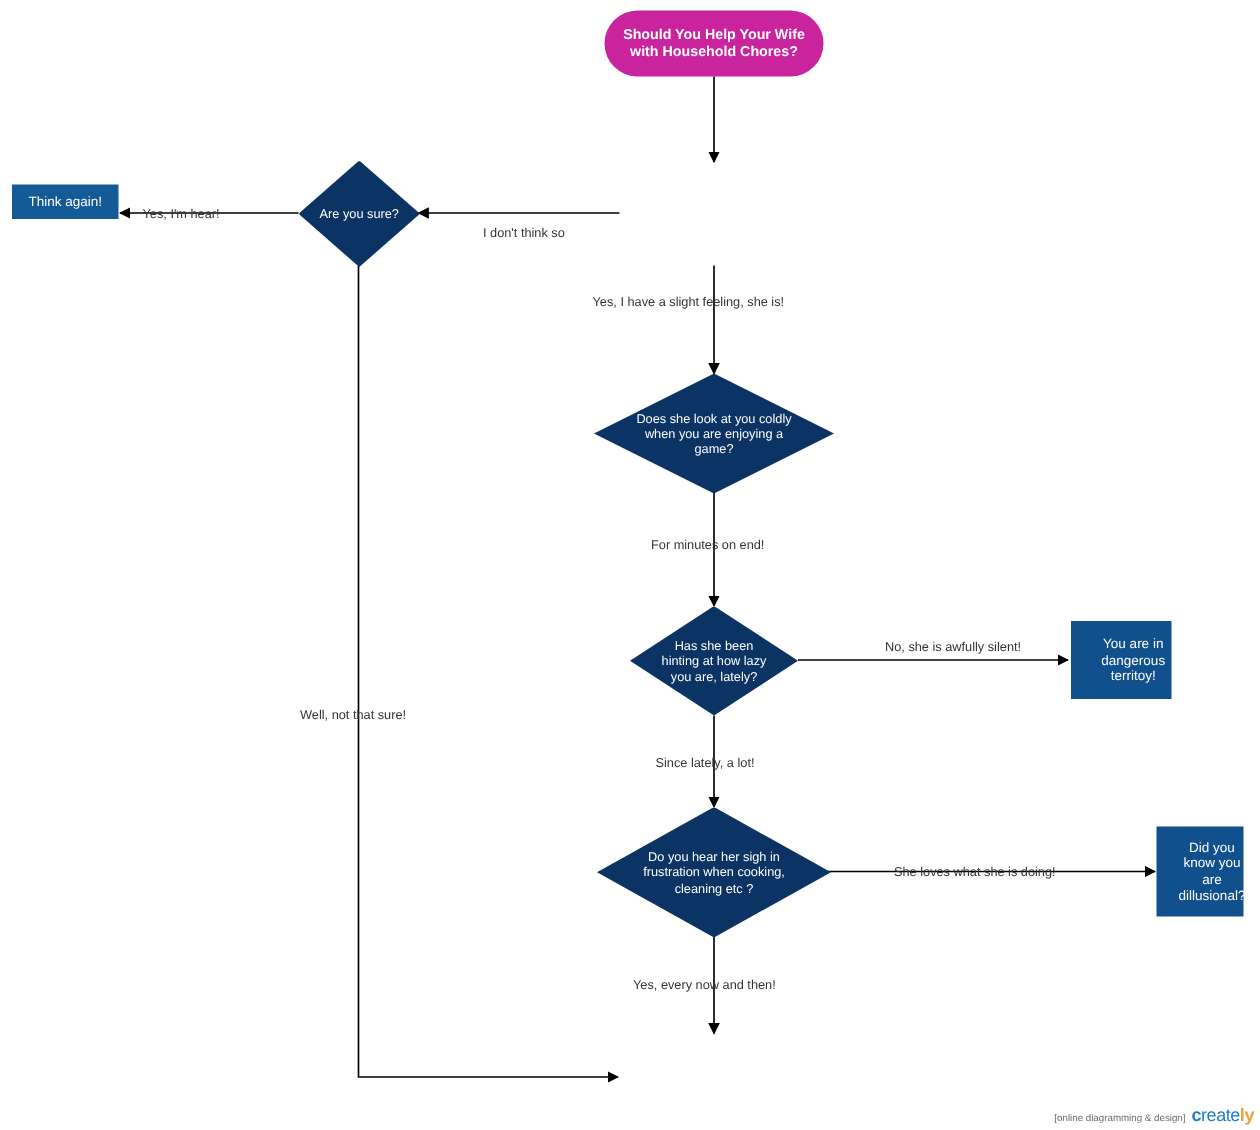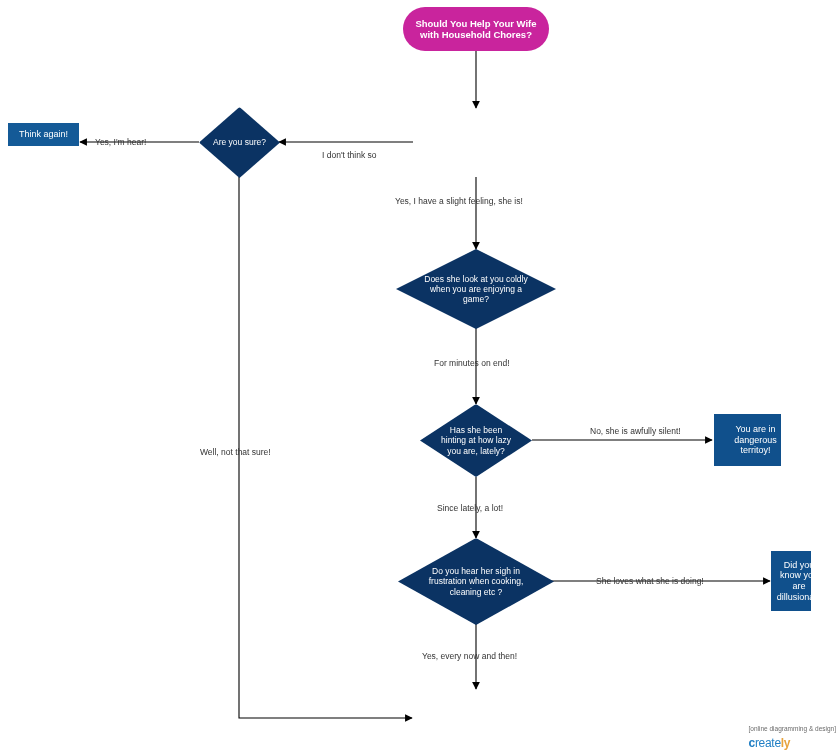--- a/index.html
+++ b/index.html
@@ -81,21 +81,20 @@
   
   .watermark {
     position: absolute;
     right: 4px;
     bottom: 3px;
     display: flex;
     align-items: baseline;
     gap: 4px;
     font-size: 6.5px;
     color: #6b6b6b;
-    flex-direction: column;
   }
   .wm-brand {
     font-size: 12px;
     letter-spacing: -0.3px;
   }
   .wm-c { color: #1f7ec4; font-weight: bold; }
   .wm-rest { color: #1f7ec4; }
   .wm-ly { color: #e8a33d; font-weight: bold; }
 </style>
 </head>
@@ -159,41 +158,41 @@
 
   <div class="node rect dark" style="left:714px; top:414px; width:67px; height:52px;">
     <span class="label">You are in dangerous territoy!</span>
   </div>
 
   <div class="node decision" style="left:398px; top:538px; width:156px; height:87px;">
     <div class="diamond"></div>
     <span class="label" style="max-width:112px;">Do you hear her sigh in frustration when  cooking, cleaning etc ?</span>
   </div>
 
-  <div class="node rect dark" style="left:771px; top:551px; width:40px; height:60px;">
+  <div class="node rect dark" style="left:771px; top:551px; width:58px; height:60px;">
     <span class="label">Did you know you are dillusional?</span>
   </div>
 
 
   <div class="edge-label" style="left:322px; top:150px;">I don't think so</div>
 
   <div class="edge-label" style="left:95px; top:137px;">Yes, I'm hear!</div>
 
   <div class="edge-label" style="left:395px; top:196px;">Yes, I have a slight feeling, she is!</div>
 
   <div class="edge-label" style="left:434px; top:358px;">For minutes on end!</div>
 
   <div class="edge-label" style="left:566px; top:426px;margin-left:24px;">No, she is awfully silent!</div>
 
   <div class="edge-label" style="left:437px; top:503px;">Since lately, a lot!</div>
 
   <div class="edge-label" style="left:596px; top:576px;">She loves what she is doing!</div>
 
   <div class="edge-label" style="left:422px; top:651px;">Yes, every now and then!</div>
 
-  <div class="edge-label" style="left:200px; top:447px;">Well, not that sure!</div>
+  <div class="edge-label" style="left:200px; top:471px;">Well, not that sure!</div>
 
   <div class="watermark">
     <span>[online diagramming &amp; design]</span>
     <span class="wm-brand"><span class="wm-c">c</span><span class="wm-rest">reate</span><span class="wm-ly">ly</span></span>
   </div>
 
 </div>
 
 </body></html>

